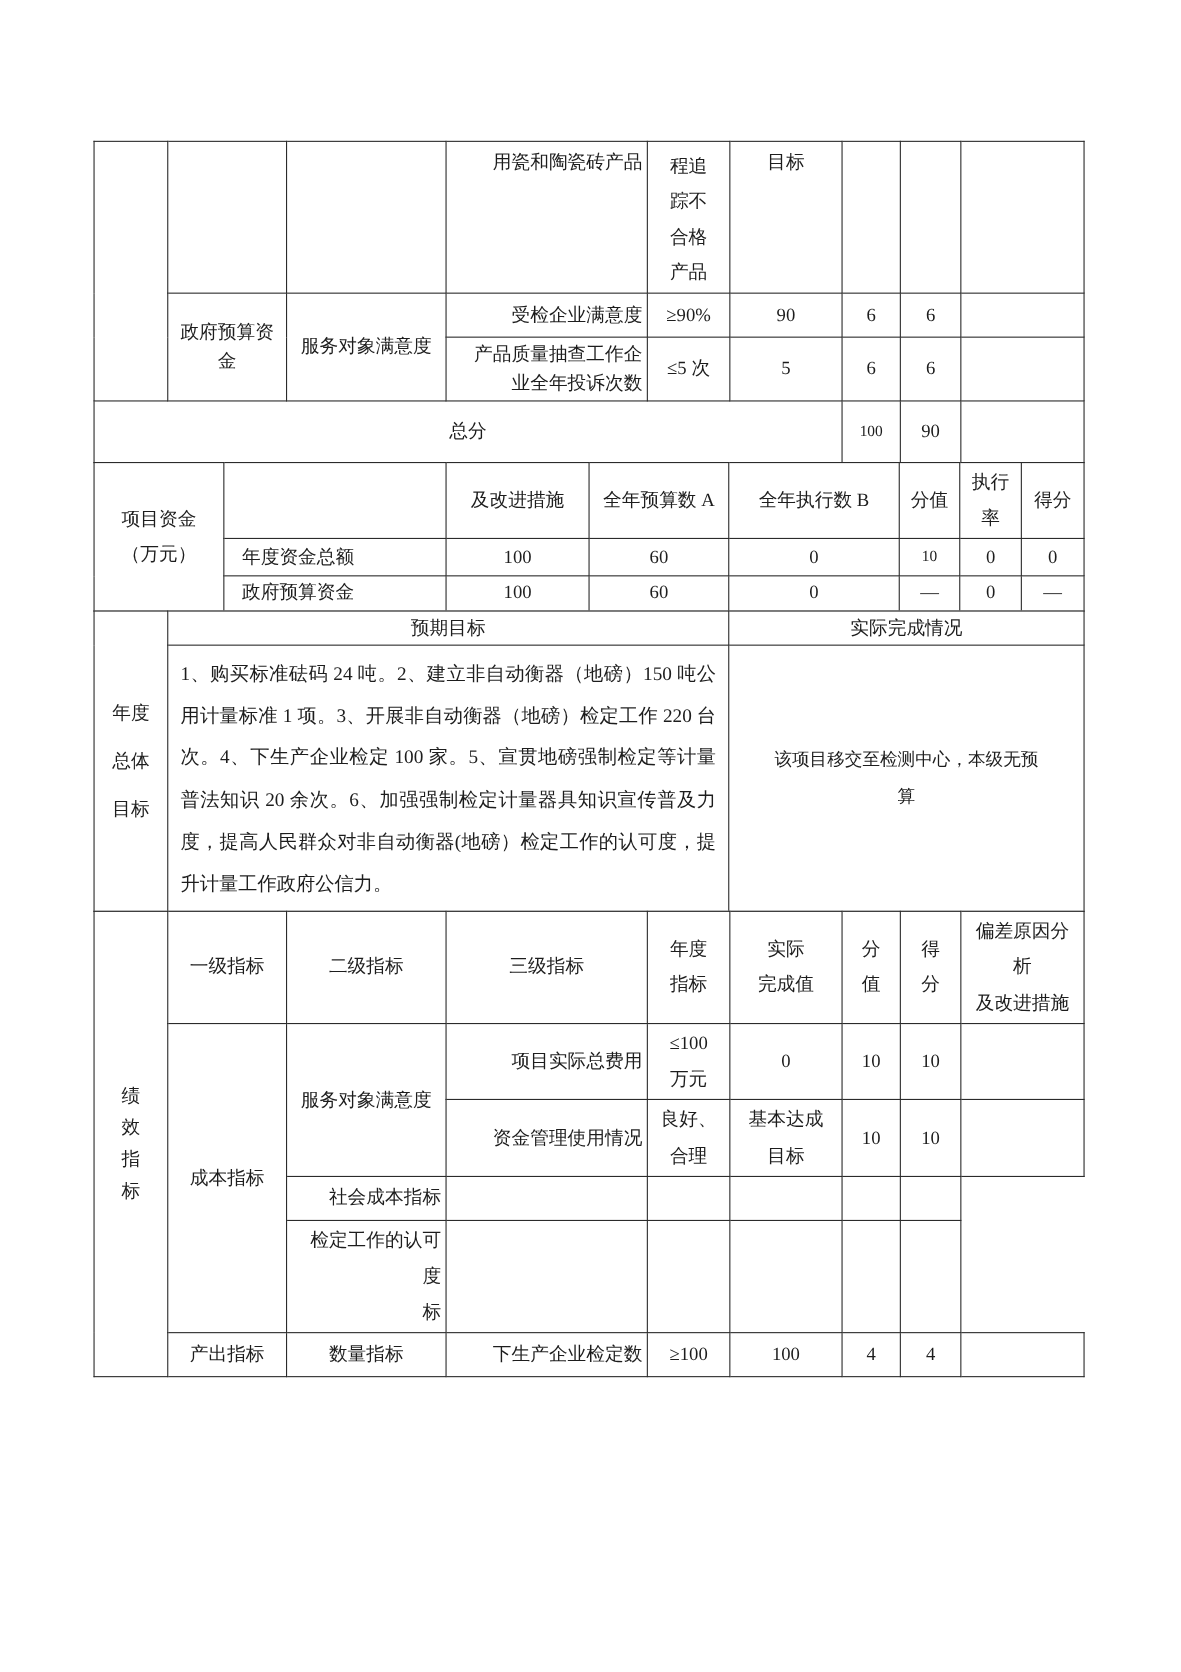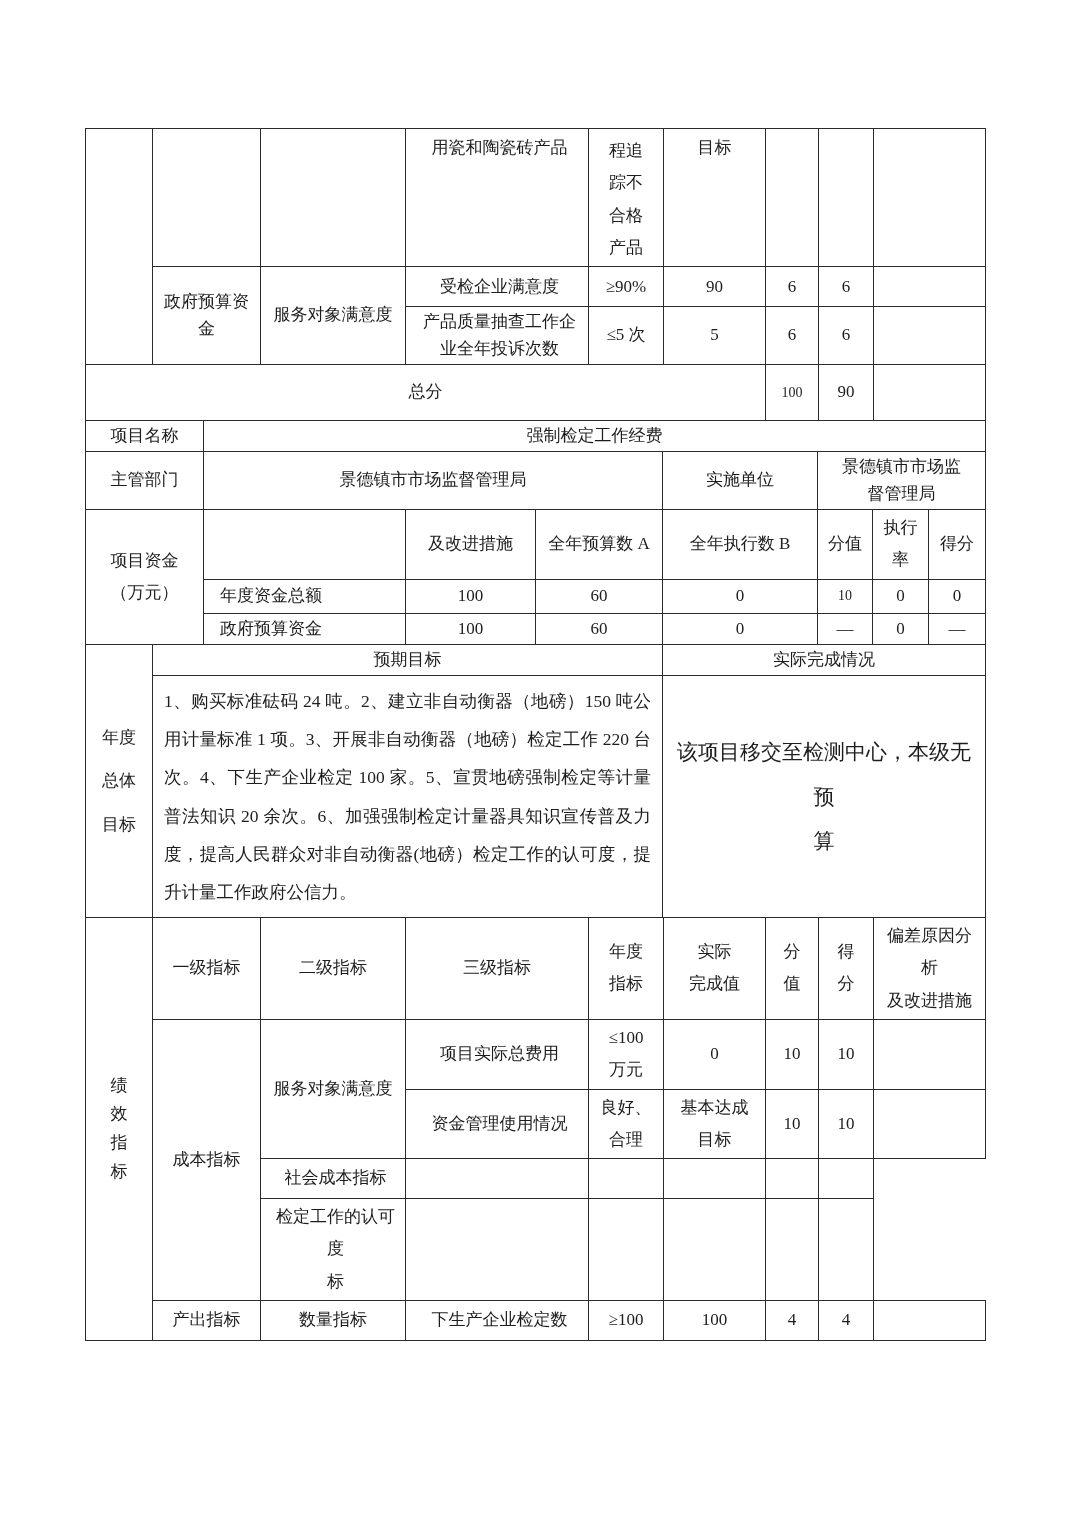--- a/index.html
+++ b/index.html
@@ -25,31 +25,31 @@
     border:1px solid #2b2b2b;
     text-align:center;
     vertical-align:middle;
     font-size:17px;
     line-height:1.55;
     padding:2px 4px;
     white-space:pre-line;
     overflow:hidden;
     word-break:break-all;
   }
-  .doc td.left  { text-align:center; padding-left:9px;font-family:Liberation Serif, serif; }
+  .doc td.left  { text-align:right; padding-left:9px;font-family:Liberation Serif, serif; }
   .doc td.left2 { text-align:left; padding-left:16px; }
   .doc td.top   { vertical-align:top; padding-top:6px; }
   .doc td.sm    { font-size:14px; }
   .doc td.goalbody {
     text-align:justify;
     padding:6px 11px;
     line-height:2.18;
     font-size:17.5px;
   }
-  .doc td.goalactual { line-height:2.1; font-size:21px; }
+  .doc td.goalactual { line-height:2.1; font-size:16px; }
   .doc td.vlabel3 { line-height:2.55; }
   .doc td.vlabel4 { line-height:1.68; }
   .doc td.hdr { line-height:1.9; }
 
   .t1 { margin-top:128px; }
 
   .intro {
     margin:57px 0 0 0;
     text-align:center;
     padding-left:52px;
@@ -128,41 +128,20 @@
         <td colspan="6">总分</td>
         <td class="sm">100</td>
         <td>90</td>
         <td></td>
       </tr>
     </tbody>
       </table>
 
 
 
-    <table class="doc t2">
-      <colgroup>
-        <col style="width:118px">
-          <col style="width:459px">
-          <col style="width:155px">
-          <col style="width:168px">
-      </colgroup>
-      <tbody>
-          <tr style="height:26px">
-        <td>项目名称</td>
-        <td colspan="3">强制检定工作经费</td>
-      </tr>
-      <tr style="height:56px">
-        <td>主管部门</td>
-        <td>景德镇市市场监督管理局</td>
-        <td>实施单位</td>
-        <td>景德镇市市场监
-督管理局</td>
-      </tr>
-    </tbody>
-      </table>
 
     <table class="doc">
       <colgroup>
         <col style="width:118px">
           <col style="width:202px">
           <col style="width:130px">
           <col style="width:127px">
         <col style="width:155px">
           <col style="width:55px">
           <col style="width:56px">

